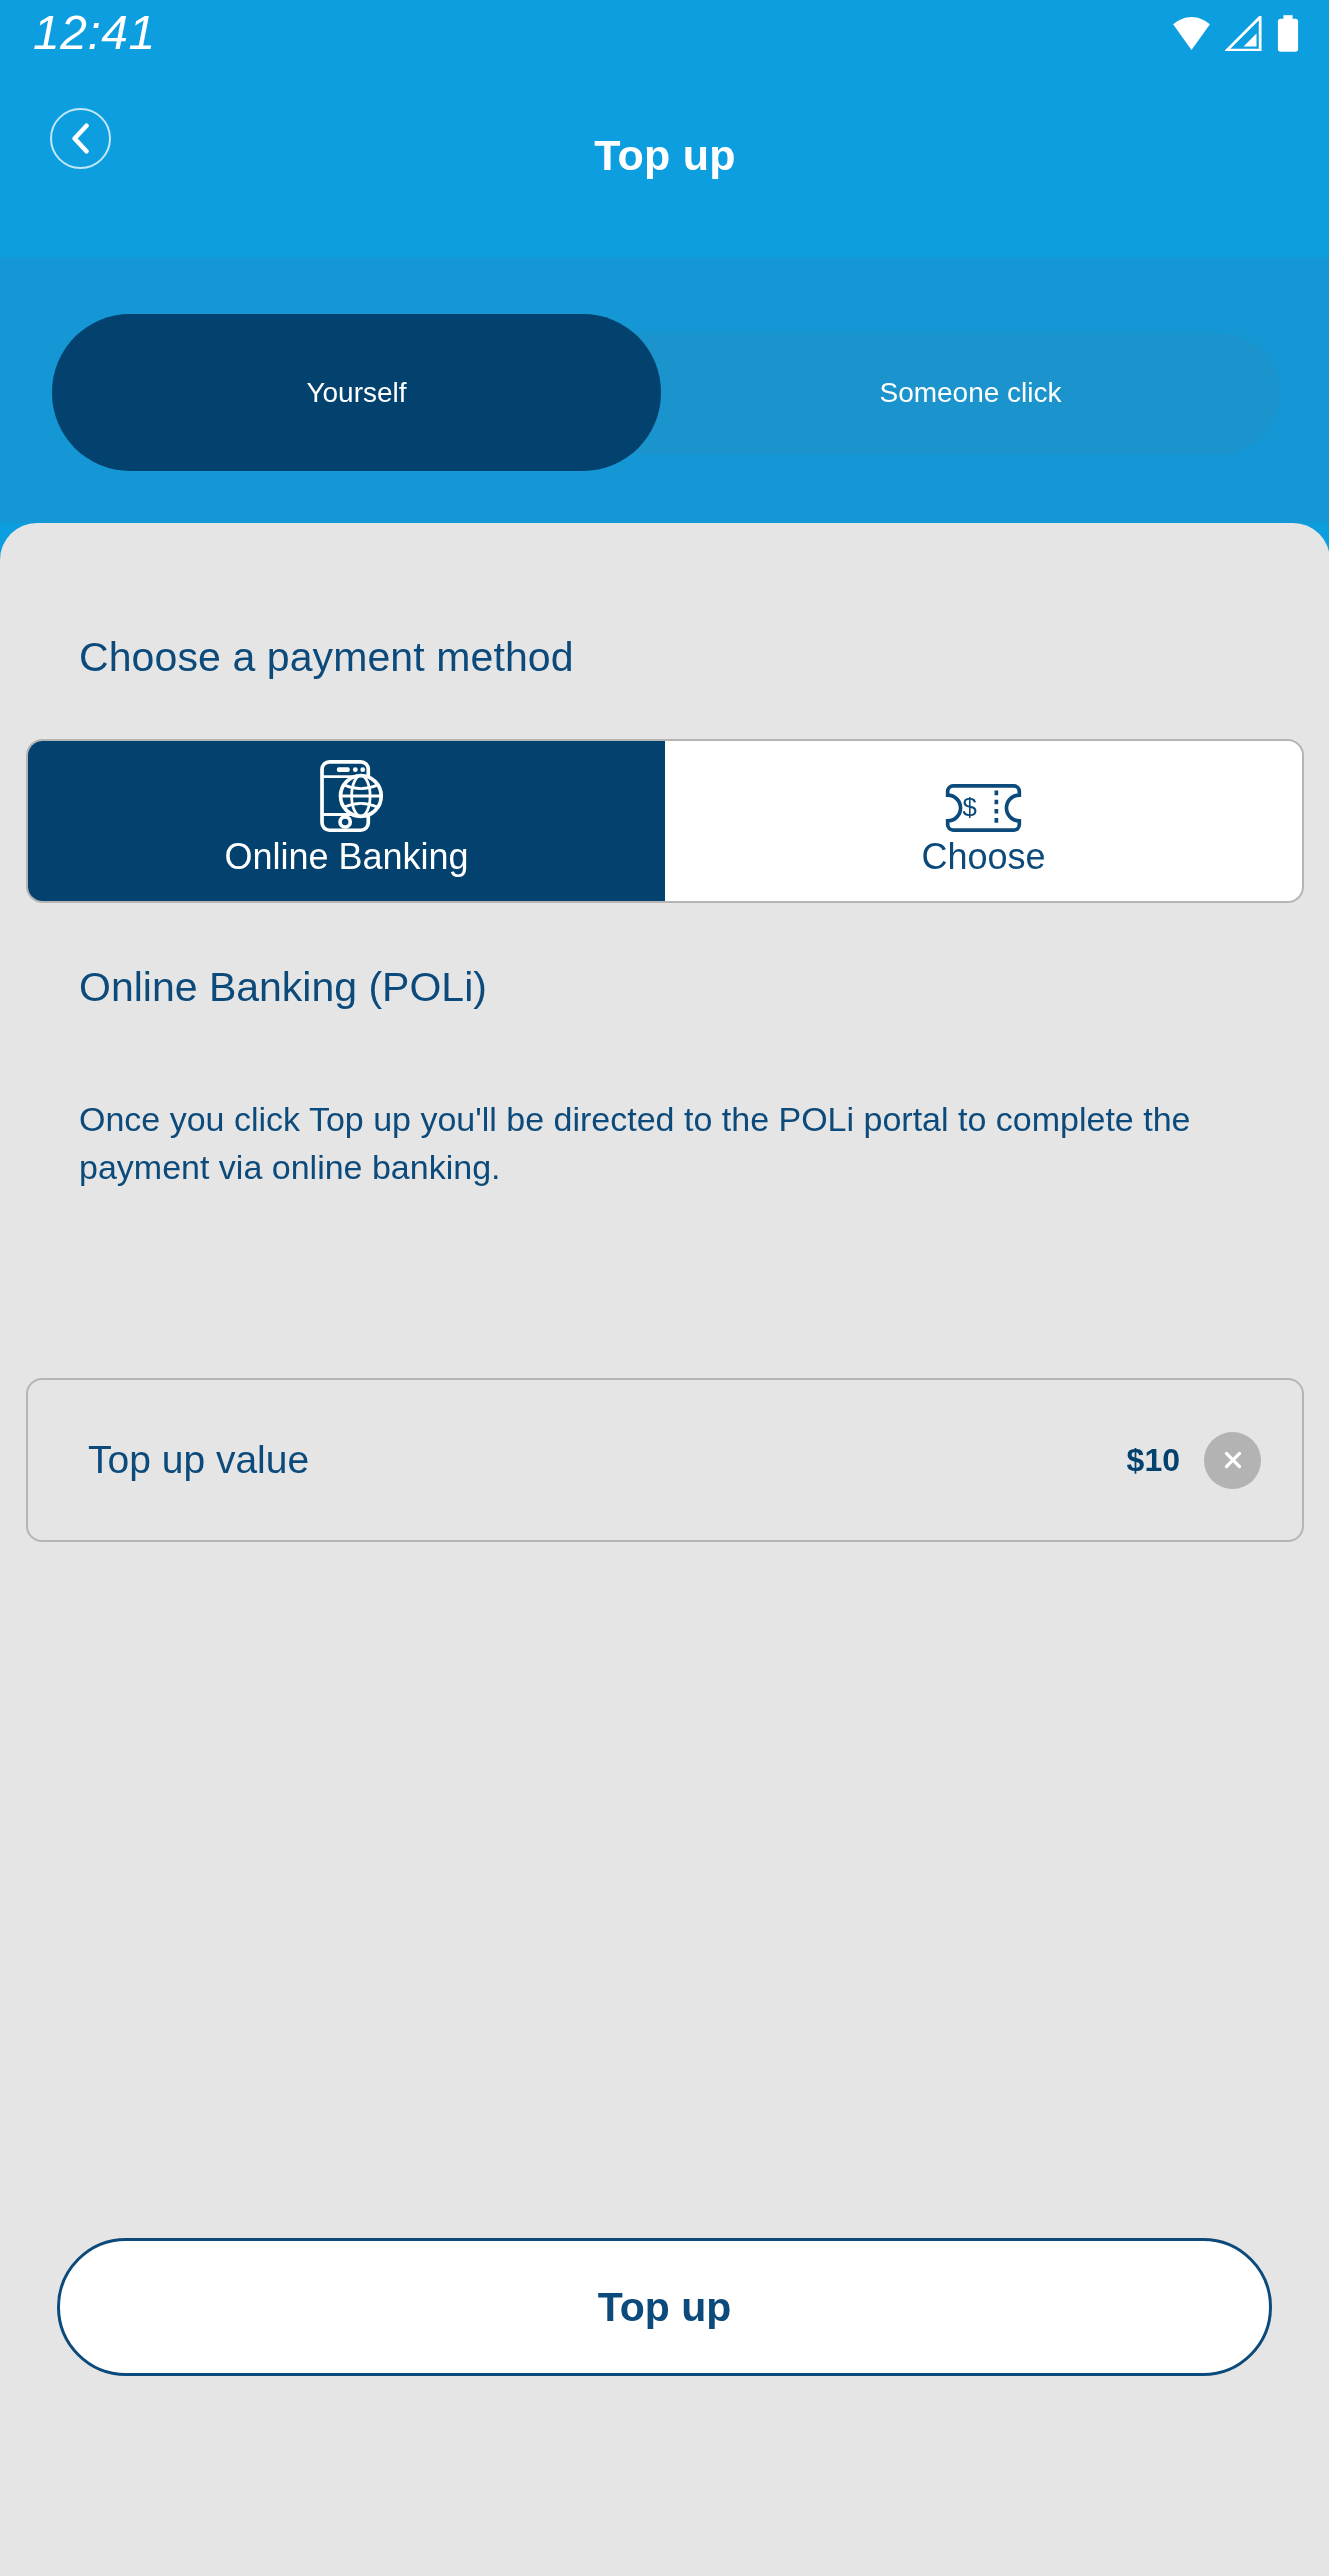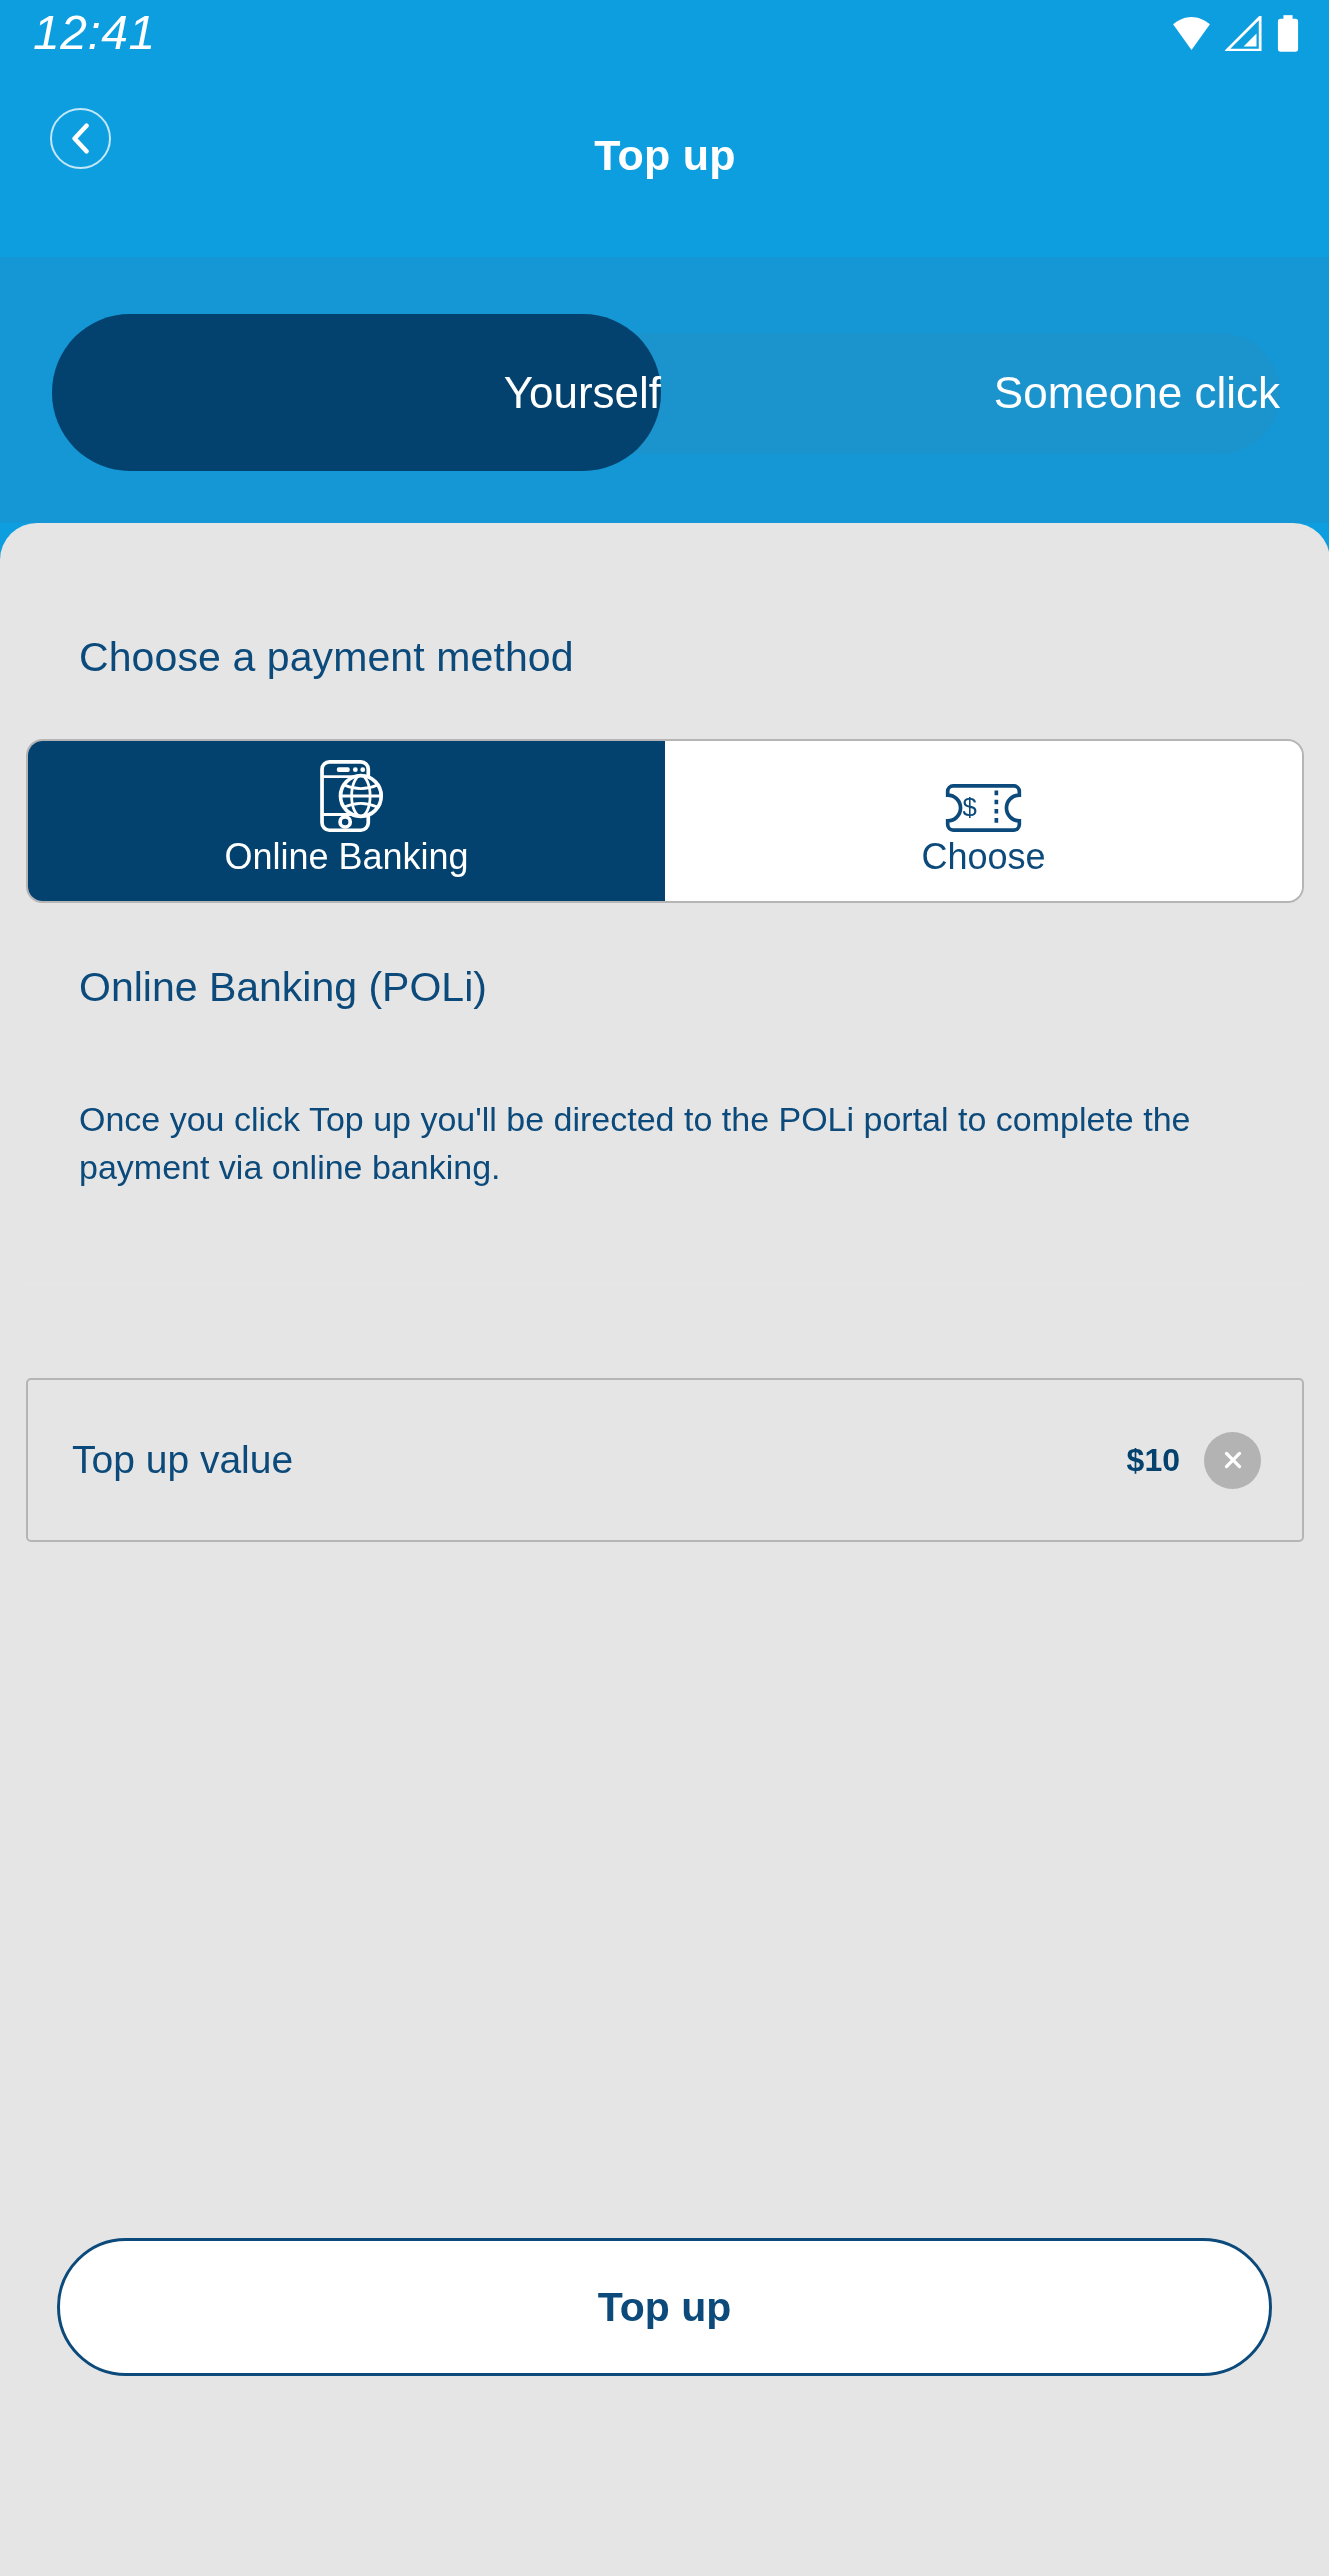--- a/index.html
+++ b/index.html
@@ -71,23 +71,23 @@
   }
   #segment-track {
     position:absolute; left:0; top:19.4px;
     width:1228px; height:121px;
     background:#1b93cc;
     border-radius:61px;
   }
   .segment {
     position:absolute; top:0;
     height:157px;
-    display:flex; align-items:center; justify-content:flex-end;
+    display:flex; align-items:center; justify-content:center;
     color:#ffffff;
-    font-size:44px;
+    font-size:28px;
     cursor:pointer;
     z-index:2;
   }
   #segment-yourself {
     left:0; width:609px;
     background:#03426e;
     border-radius:78px;
   }
   #segment-someone-else {
     left:609px; width:619px;
@@ -153,24 +153,24 @@
     position:absolute; left:26px; top:759px;
     width:1278px; height:2.8px;
     background:#e6e6e6;
   }
 
   
   #topup-value-field {
     position:absolute; left:26px; top:855px;
     width:1278px; height:164px;
     border:2.8px solid #b5b5b5;
-    border-radius:5px;
+    border-radius:16px;
     display:flex; align-items:center;
     justify-content:space-between;
-    padding:0 41px 0 44px;
+    padding:0 41px 0 60px;
     cursor:pointer;
   }
   #topup-value-label {
     color:#0b4a7a;
     font-size:39px;
   }
   #topup-value-right {
     display:flex; align-items:center; gap:24px;
   }
   #topup-value-amount {

